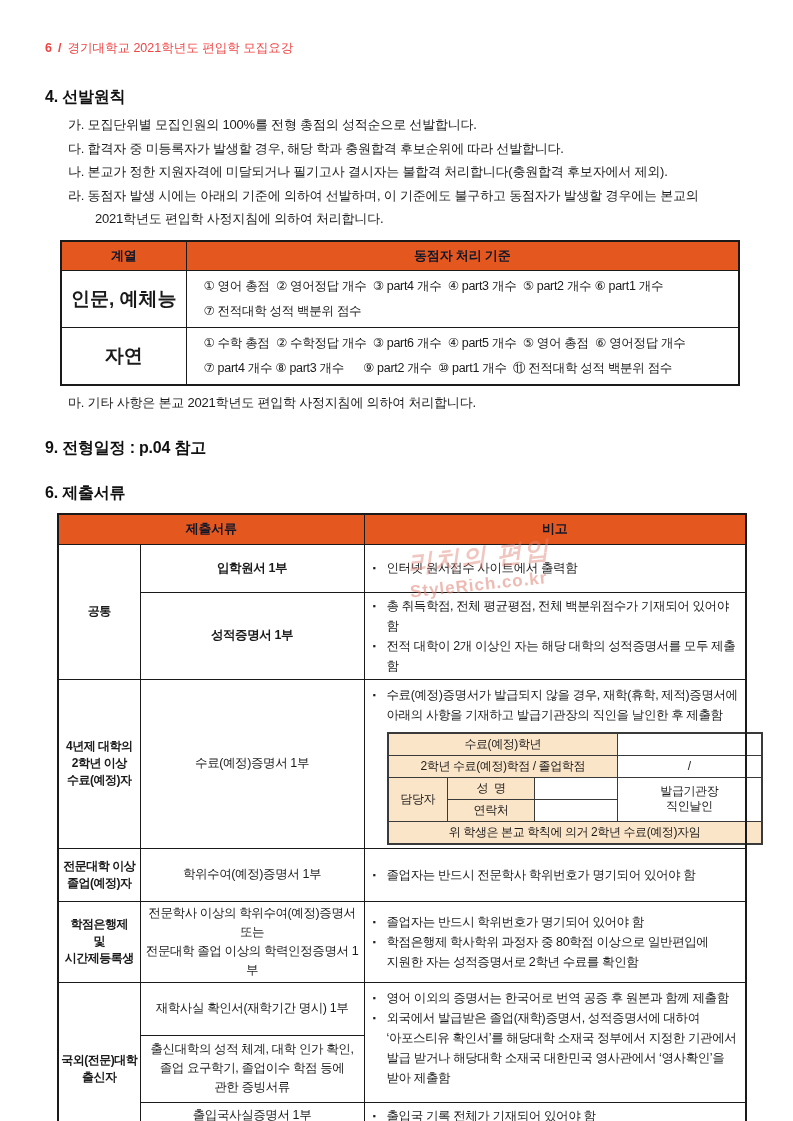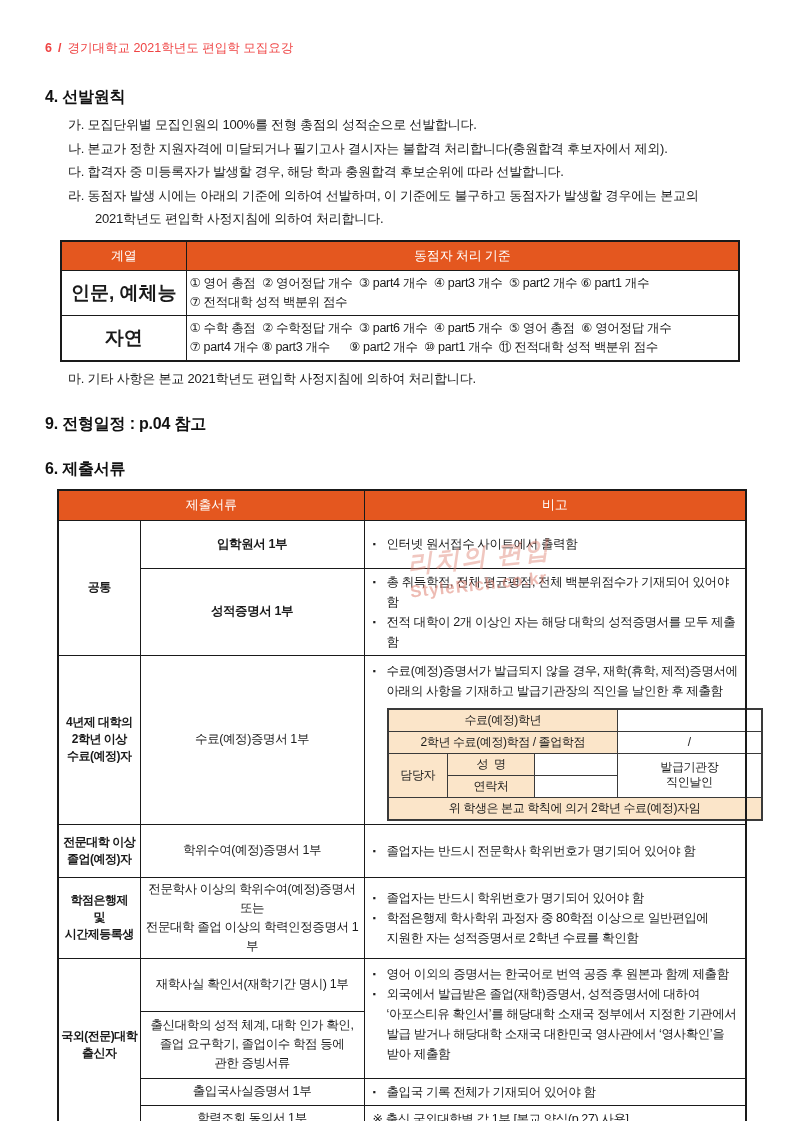--- a/index.html
+++ b/index.html
@@ -22,25 +22,25 @@
   .list{margin-top:5px;margin-left:23px;}
   .list-item{
     font-size:13px;line-height:23.5px;letter-spacing:-0.2px;
     white-space:pre-line;padding-left:27px;text-indent:-27px;
   }
   .footnote{margin-top:8px;margin-left:23px;font-size:13px;letter-spacing:-0.2px;}
   
   table{border-collapse:collapse;}
   .tiebreak-table{margin-top:9px;margin-left:15px;width:680px;table-layout:fixed;border:2px solid #1a1a1a;}
   .tiebreak-table td,.tiebreak-table th{border:1px solid #1a1a1a;}
-  th.hdr{background:#e4571f;color:#ffffff;font-size:13px;font-weight:normal;letter-spacing:-0.2px;}
+  th.hdr{background:#e4571f;color:#0f172a;font-size:13px;font-weight:bold;letter-spacing:-0.2px;}
   .hdr-split{border-left:1px solid #f6c3ab !important;}
   .tiebreak-table th{height:26px;}
   .tb-cat{font-weight:bold;font-size:19px;text-align:center;vertical-align:middle;}
-  .tb-crit{font-size:12.5px;line-height:19px;padding:3px 6px 3px 3px;white-space:pre-wrap;letter-spacing:-0.3px;}
+  .tb-crit{font-size:12.5px;line-height:25px;padding:3px 6px 3px 17px;white-space:pre-wrap;letter-spacing:-0.3px;}
   
   .doc-table{margin-top:9px;margin-left:12px;width:688px;table-layout:fixed;border:2px solid #1a1a1a;}
   .doc-table td{border:1px solid #1a1a1a;}
   .doc-table th{border:1px solid #1a1a1a;height:27px;}
   .cat{font-weight:bold;font-size:12px;line-height:17px;text-align:center;vertical-align:middle;white-space:pre-line;letter-spacing:-0.5px;padding:0 1px;}
   .doc{font-size:12.5px;line-height:19px;text-align:center;vertical-align:middle;white-space:pre-line;letter-spacing:-0.4px;padding:2px 2px;}
   .doc-b{font-weight:bold;margin-top:18px;}
   .notes{font-size:12.5px;vertical-align:middle;padding:3px 4px 3px 8px;}
   .notes-top{vertical-align:top;padding-top:5px;}
   .note{display:flex;line-height:20px;}
@@ -64,22 +64,22 @@
 <div class="content">
 
   <div class="page-header">
     <span class="pg">6</span><span class="sep">/</span><span>경기대학교 2021학년도 편입학 모집요강</span>
   </div>
 
   <div class="sec-title t4">4. 선발원칙</div>
 
   <div class="list">
     <div class="list-item">가. 모집단위별 모집인원의 100%를 전형 총점의 성적순으로 선발합니다.</div>
+    <div class="list-item">다. 합격자 중 미등록자가 발생할 경우, 해당 학과 충원합격 후보순위에 따라 선발합니다.</div>
     <div class="list-item">나. 본교가 정한 지원자격에 미달되거나 필기고사 결시자는 불합격 처리합니다(충원합격 후보자에서 제외).</div>
-    <div class="list-item">다. 합격자 중 미등록자가 발생할 경우, 해당 학과 충원합격 후보순위에 따라 선발합니다.</div>
     <div class="list-item">라. 동점자 발생 시에는 아래의 기준에 의하여 선발하며, 이 기준에도 불구하고 동점자가 발생할 경우에는 본교의
 2021학년도 편입학 사정지침에 의하여 처리합니다.</div>
   </div>
 
   <table class="tiebreak-table">
     <colgroup>
         <col style="width:125px">
         <col>
       </colgroup>
     <tbody>

